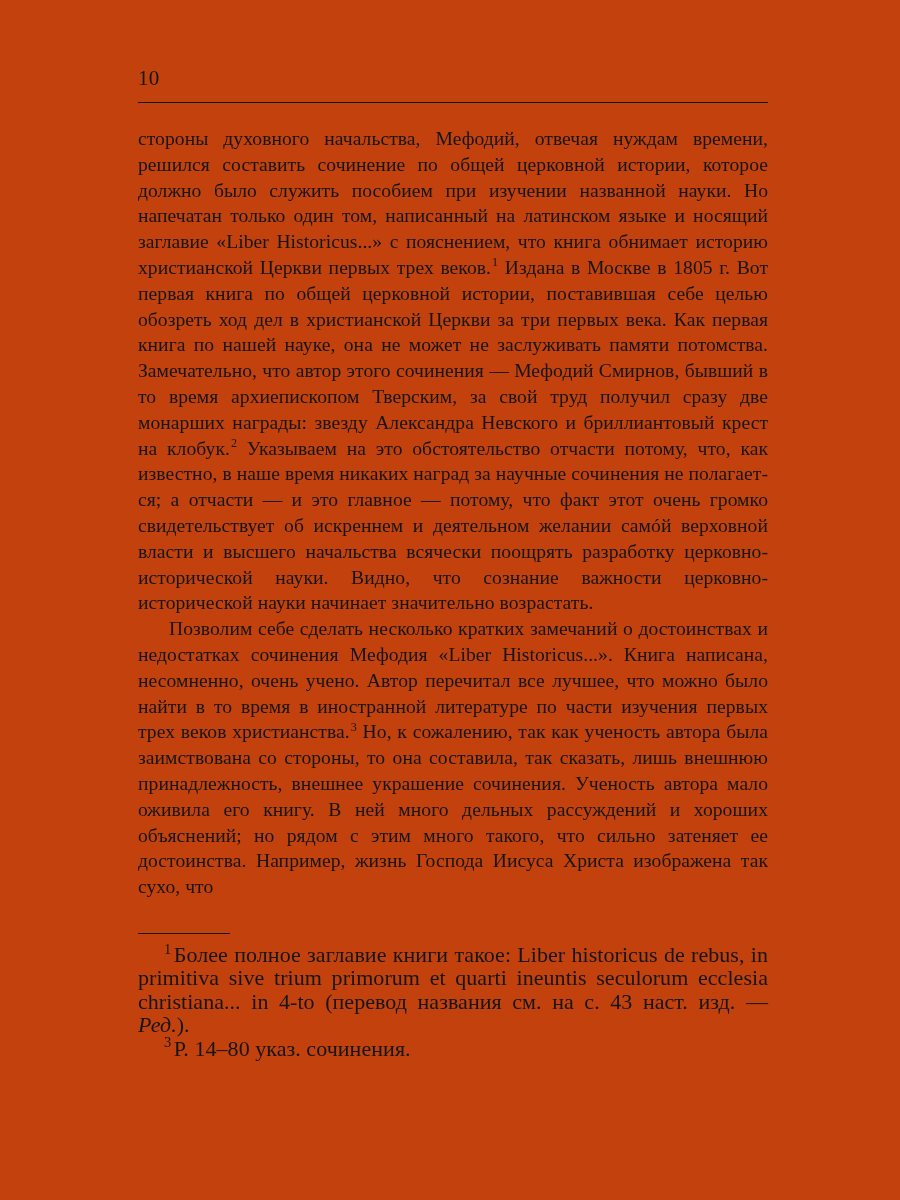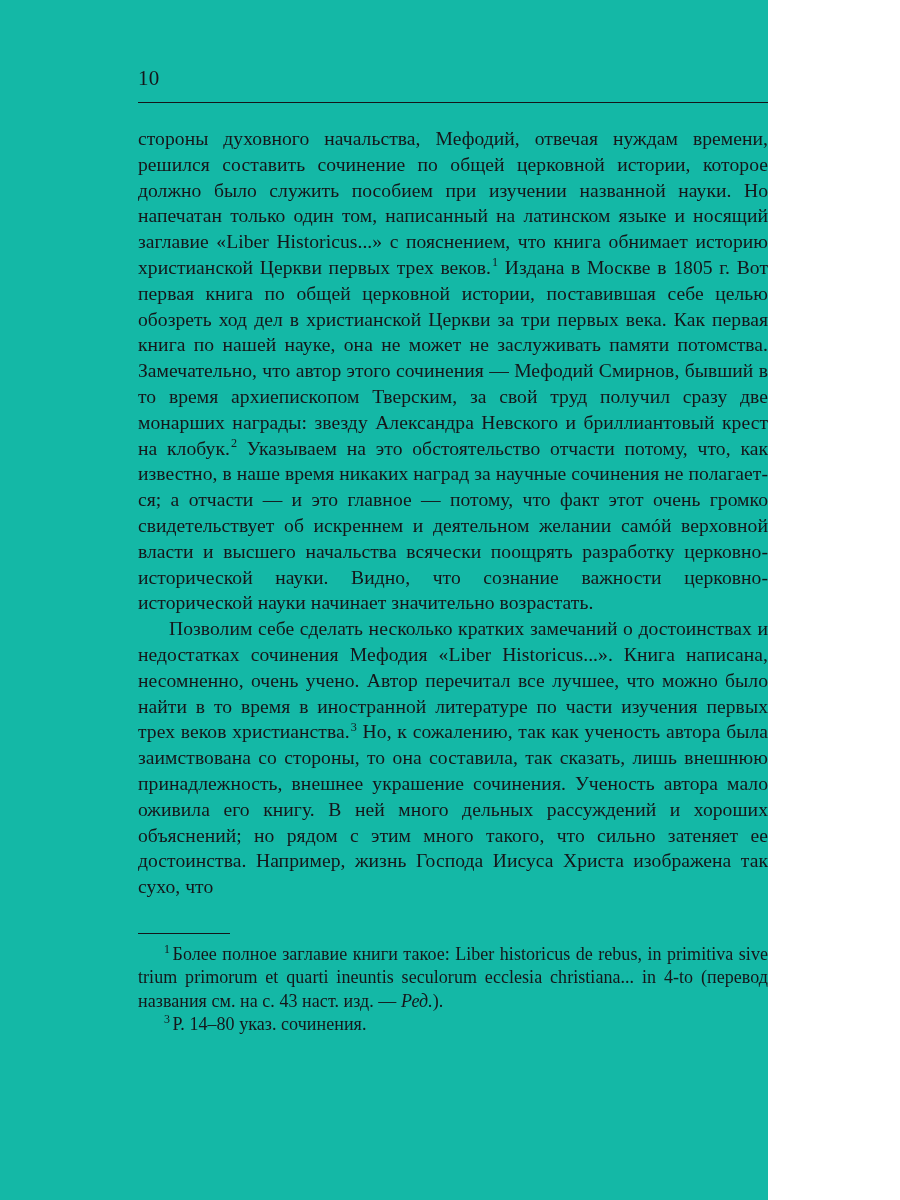--- a/index.html
+++ b/index.html
@@ -2,23 +2,23 @@
 <html><head>
 <meta charset="utf-8">
 <style>
   html, body {
     margin: 0;
     padding: 0;
     background: #ffffff;
   }
   .page {
     position: relative;
-    width: 768px;
+    width: 900px;
     height: 1200px;
-    background: #14b8a6;
+    background: #c2410c;
     overflow: hidden;
     font-family: "Liberation Serif", "DejaVu Serif", serif;
     color: #15161a;
     box-sizing: border-box;
   }
   .content {
     position: absolute;
     left: 138px;
     top: 66px;
     width: 630px;
@@ -87,21 +87,21 @@
     left: 138px;
     top: 933px;
     width: 630px;
   }
   .fn-rule {
     width: 92px;
     border-top: 1.4px solid #141519;
     margin-bottom: 9px;
   }
   .fn-list {
-    font-size: 18px;
+    font-size: 22px;
     line-height: 23.4px;
     text-align: justify;
     letter-spacing: .05px;
   }
   .fn-item {
     text-indent: 26px;
     margin: 0;
   }
   .fn-item sup {
     font-size: 0.66em;

